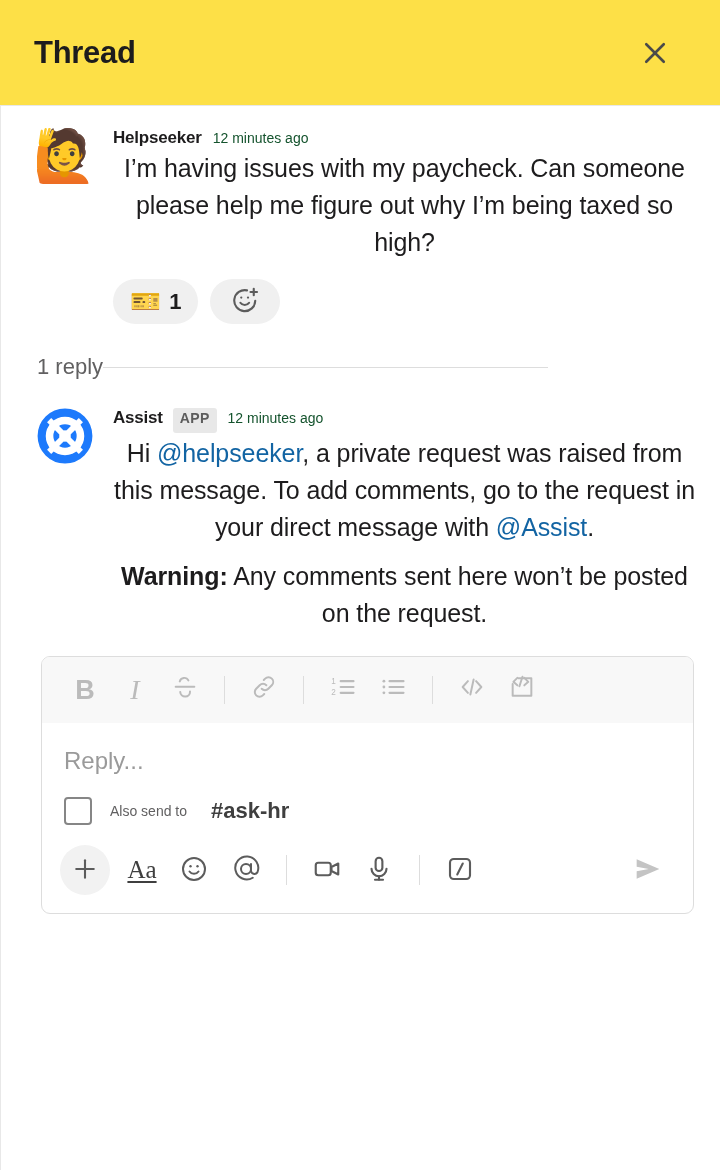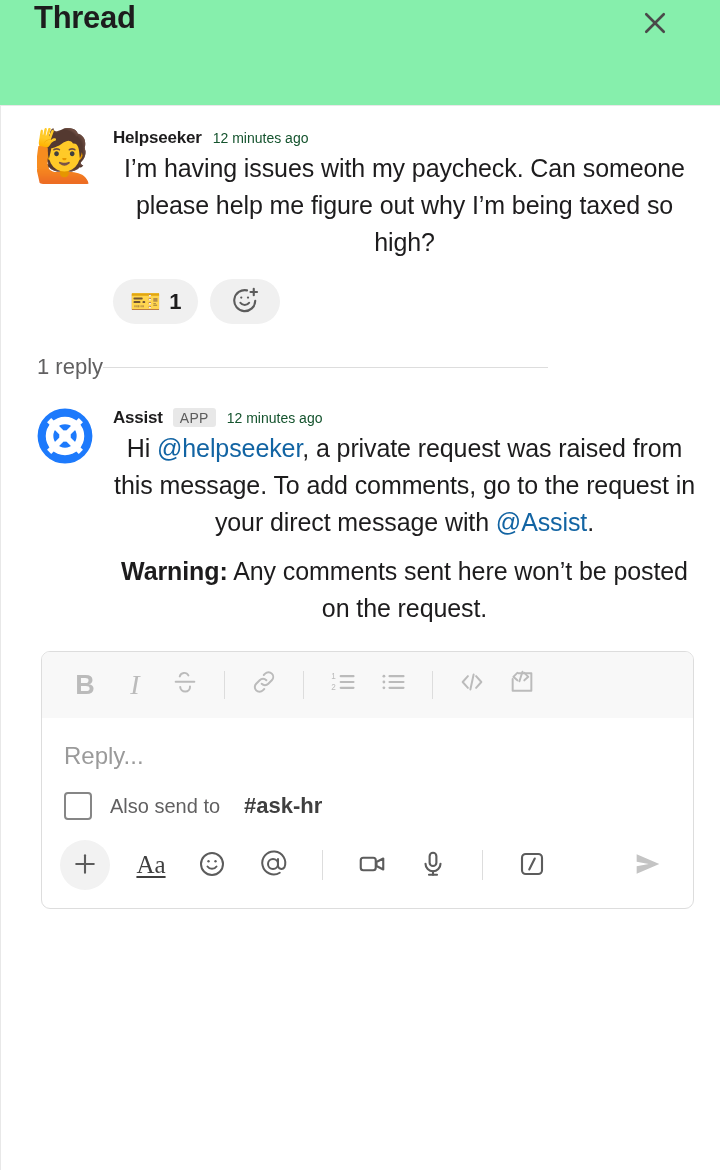--- a/index.html
+++ b/index.html
@@ -14,23 +14,23 @@
     width: 720px; height: 1170px;
     background: #ffffff;
     display: flex; flex-direction: column;
     overflow: hidden;
   }
 
   
   .thread-header {
     height: 105px;
     flex: 0 0 105px;
-    display: flex; align-items: flex-start;
+    display: flex; align-items: center;
     padding: 0 42px 0 34px;
-    background: #86efac;
+    background: #fde047;
   }
   .thread-title {
     font-size: 31px;
     font-weight: bold;
     color: #1d1c1d;
     letter-spacing: -0.3px;
     flex: 1;
   }
   .close-btn {
     width: 46px; height: 46px;
@@ -73,25 +73,25 @@
     margin-bottom: 2px;
   }
   .msg-author {
     font-size: 17px;
     font-weight: bold;
     color: #1d1c1d;
     letter-spacing: -0.2px;
   }
   .app-badge {
     font-size: 14px;
-    font-weight: normal;
+    font-weight: bold;
     color: #5c5c5c;
     background: #e8e8e8;
     border-radius: 3px;
-    padding: 3px 7px 2px 7px;
+    padding: 3px 7px 8px 7px;
     margin-left: 10px;
     letter-spacing: 0.3px;
     line-height: 1;
   }
   .msg-time {
     font-size: 14px;
     color: #14532d;
     margin-left: 11px;
   }
   .msg-text {
@@ -207,34 +207,34 @@
     cursor: pointer;
   }
   .checkbox {
     width: 28px; height: 28px;
     border: 2px solid #868686;
     border-radius: 4px;
     background: #ffffff;
     flex: 0 0 28px;
   }
   .also-label {
-    font-size: 20px;
+    font-size: 14px;
     color: #616061;
   }
   .channel-name {
     font-size: 22px;
     font-weight: bold;
     color: #3f3f3f;
     margin-left: 6px;
     text-align: center;
   }
   .action-bar {
     display: flex; align-items: center;
     padding: 8px 18px 16px 18px;
-    gap: 9px;
+    gap: 0;
   }
   .act-btn {
     width: 52px; height: 52px;
     display: flex; align-items: center; justify-content: center;
     background: none; border: none; padding: 0;
     cursor: pointer;
     color: #5c5c5c;
   }
   .act-btn.plus {
     background: #f2f2f2;

